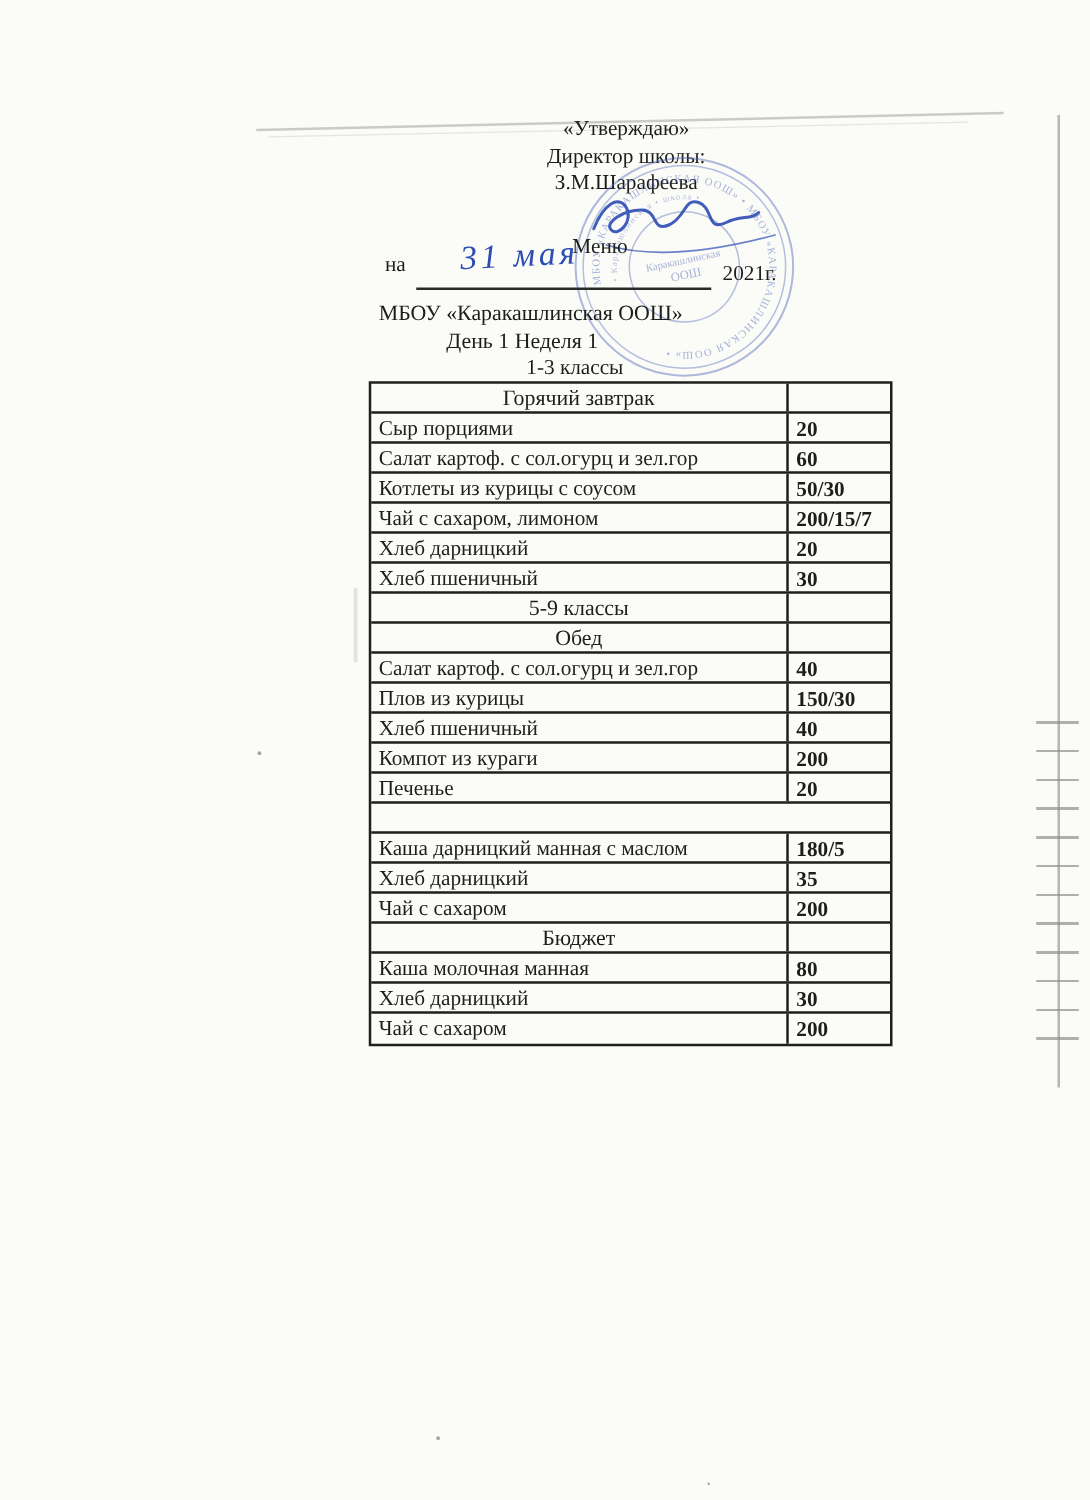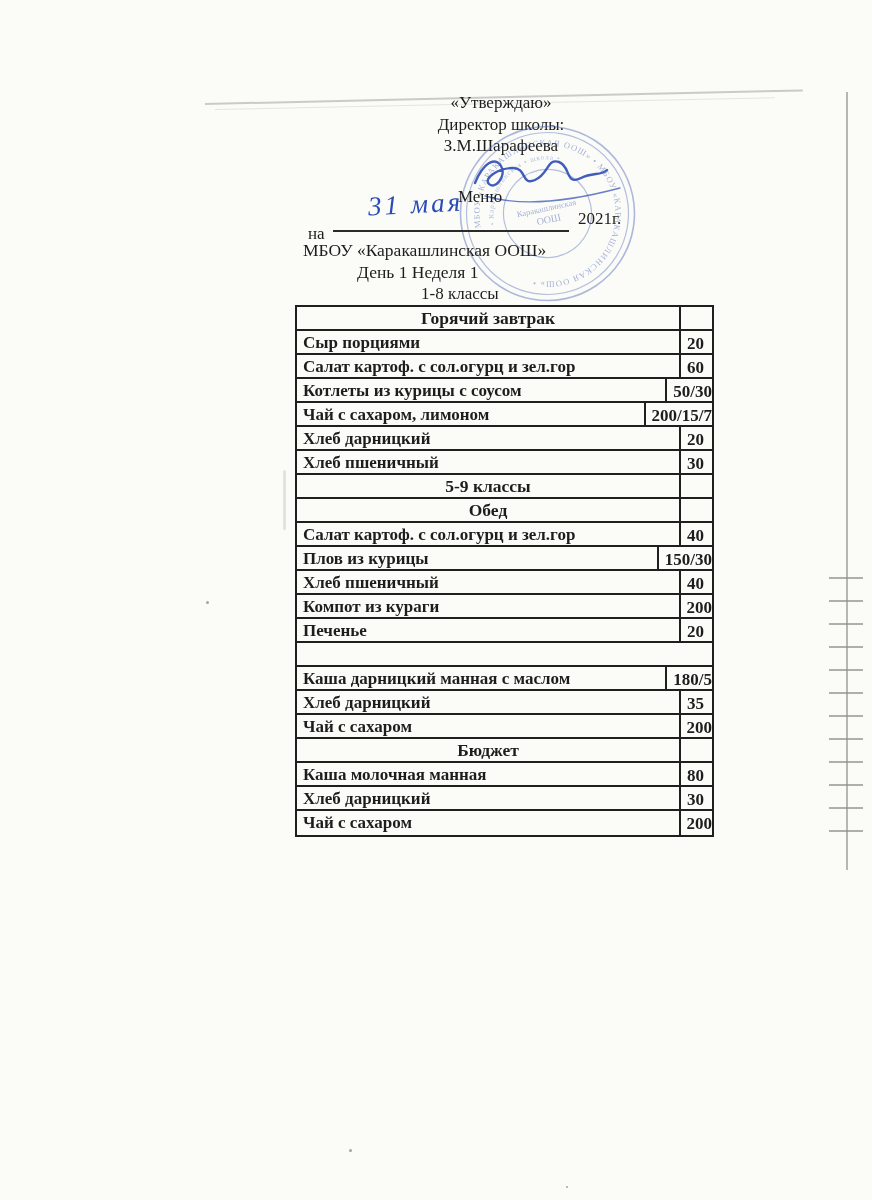--- a/index.html
+++ b/index.html
@@ -17,35 +17,35 @@
     opacity:.35;transform:rotate(-1.2deg);transform-origin:left center;}
   .edge-vline{left:846px;top:92px;width:2px;height:778px;background:#a5a5a0;opacity:.8;}
   .edge-dashes{left:829px;top:556px;width:34px;height:282px;opacity:.7;
     background:repeating-linear-gradient(to bottom,transparent 0 21px,#8e8e8a 21px 23px);}
   .smudge{left:283px;top:470px;width:3px;height:60px;background:#c9c9c3;opacity:.5;border-radius:2px;}
   .speck{background:#6b6b66;border-radius:50%;opacity:.6;}
   
   .approval{left:395px;top:92px;width:212px;text-align:center;font-size:17px;line-height:21.5px;}
   .approval span{display:block;}
   .menu-title{left:380px;top:187px;width:200px;text-align:center;font-size:17px;}
-  .date-prefix{left:308px;top:224px;font-size:17px;}
+  .date-prefix{left:308px;top:202px;font-size:17px;}
   .date-line{left:333px;top:208px;width:236px;height:22px;border-bottom:2px solid #2a2a28;}
   .date-hand{left:368px;top:189px;font-size:27px;font-style:italic;color:#2b4bb5;
     letter-spacing:3px;transform:rotate(-3deg);font-weight:500;}
   .date-year{left:578px;top:209px;font-size:17px;}
   .school-line{left:303px;top:240px;font-size:17.5px;}
   .day-line{left:357px;top:262px;font-size:17.5px;}
   .grades-line{left:421px;top:284px;font-size:17px;}
   
   .menu-table{left:295px;top:305px;width:419px;border:2px solid #1f1f1d;box-sizing:border-box;
     background:transparent;}
   .trow{display:flex;height:24px;border-bottom:2px solid #1f1f1d;box-sizing:border-box;}
   .trow:last-child{border-bottom:none;}
-  .trow .c1{width:384px;box-sizing:border-box;border-right:2px solid #1f1f1d;
-    font-weight:bold;font-size:17px;line-height:21px;padding:1px 0 0 6px;
+  .trow .c1{width:334px;box-sizing:border-box;border-right:2px solid #1f1f1d;
+    font-weight:normal;font-size:17px;line-height:21px;padding:1px 0 0 6px;
     white-space:nowrap;overflow:hidden;}
   .trow .c2{flex:1;font-weight:bold;font-size:17px;line-height:22px;padding:2px 0 0 6px;}
   .trow.section .c1{text-align:center;padding-left:0;font-size:17.5px;}
   
   .stamp-wrap{left:455px;top:121px;width:185px;height:185px;transform:rotate(-12deg);opacity:.8;}
   .sig-wrap{left:455px;top:128px;width:200px;height:95px;}
 </style>
 </head>
 <body>
 
@@ -92,21 +92,21 @@
 </div>
 
 <div class="abs menu-title">Меню</div>
 <div class="abs date-prefix">на</div>
 <div class="abs date-line"></div>
 <div class="abs date-hand">31 мая</div>
 <div class="abs date-year">2021г.</div>
 
 <div class="abs school-line">МБОУ «Каракашлинская ООШ»</div>
 <div class="abs day-line">День 1 Неделя  1</div>
-<div class="abs grades-line">1-8 классы</div>
+<div class="abs grades-line">1-3 классы</div>
 
 <div class="abs menu-table">
     <div class="trow section">
       <div class="c1">Горячий завтрак</div>
       <div class="c2"></div>
     </div>
     <div class="trow">
       <div class="c1">Сыр порциями</div>
       <div class="c2">20</div>
     </div>

